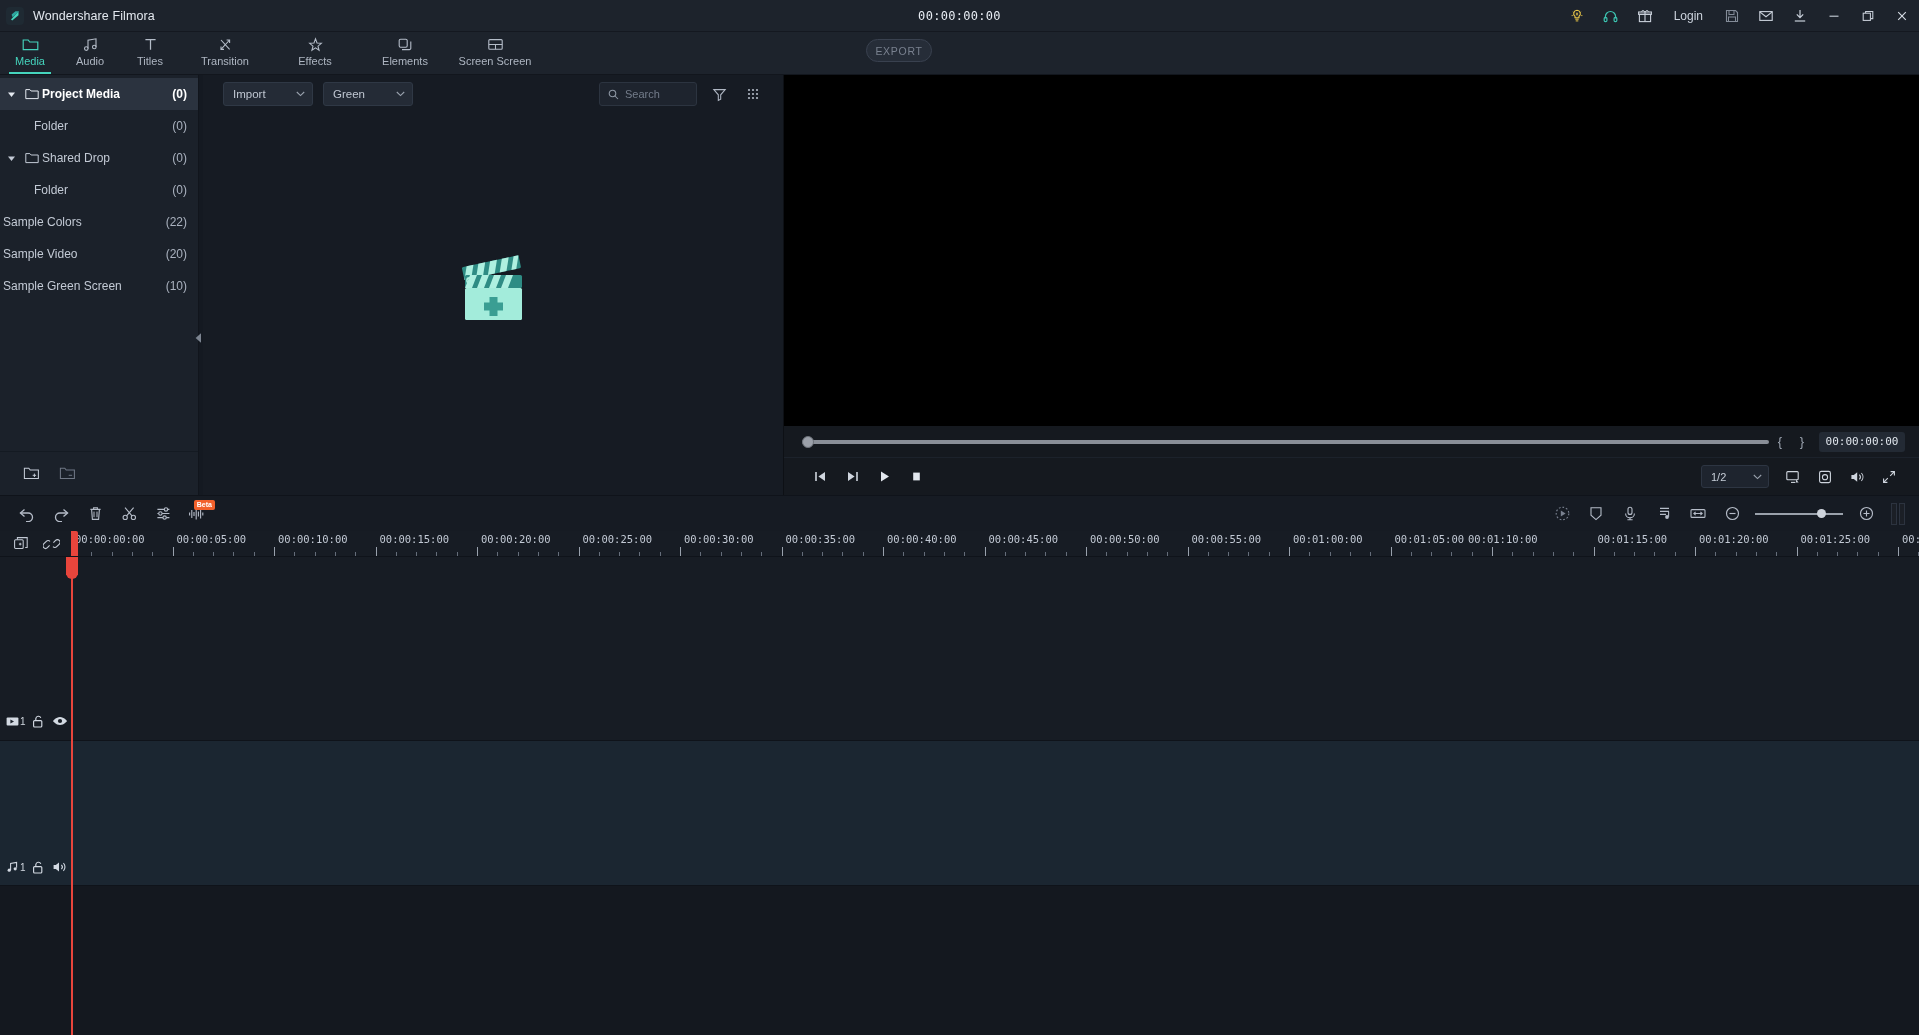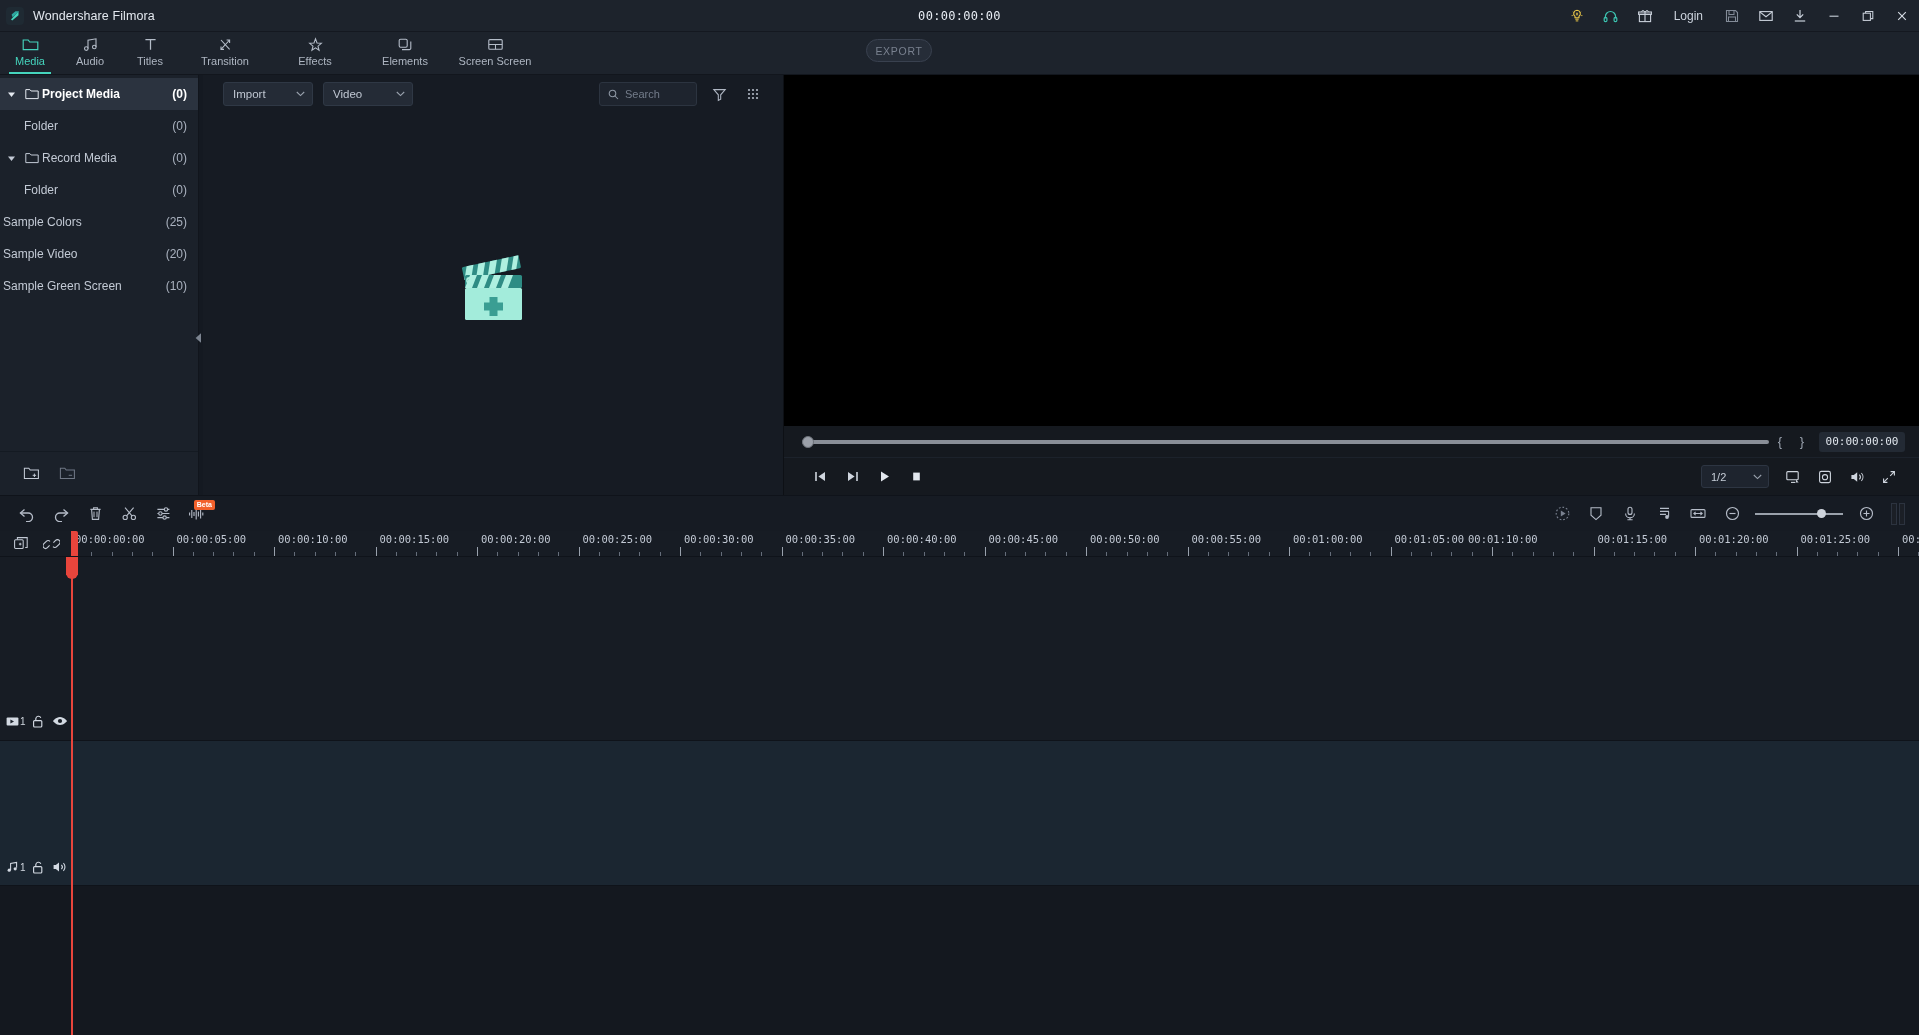--- a/index.html
+++ b/index.html
@@ -69,21 +69,21 @@
   .tree-row {
     height: 32px; display: flex; align-items: center; font-size: 12px; color: #c3cad5;
     padding-right: 11px; cursor: default; position: relative;
   }
   .tree-row.selected { background: #2b333f; color: #fff; font-weight: bold; }
   .tw { width: 22px; display: flex; align-items: center; justify-content: center; flex: 0 0 22px; }
   .tree-row .fico { width: 20px; display: flex; align-items: center; justify-content: center; flex: 0 0 20px; }
   .tree-label { flex: 1 1 auto; white-space: nowrap; overflow: hidden; }
   .tree-count { font-size: 12px; color: #aab2bf; }
   .tree-row.selected .tree-count { color: #fff; }
-  .tree-row.indent .tree-label { padding-left: 24px; }
+  .tree-row.indent .tree-label { padding-left: 34px; }
   .tree-row.flat .tree-label { padding-left: 3px; }
   .left-foot { height: 44px; flex: 0 0 44px; display: flex; align-items: center; gap: 10px; padding-left: 18px;
                border-top: 1px solid #141a22; }
   .lf-ico { width: 26px; height: 26px; display: flex; align-items: center; justify-content: center; }
 
   
   .divider { width: 4px; flex: 0 0 4px; background: #141921; position: relative; }
   .collapse-handle {
     position: absolute; left: -6px; top: 250px; width: 10px; height: 26px;
     display: flex; align-items: center; justify-content: center;
@@ -366,32 +366,32 @@
           <span class="tw">
             <svg width="9" height="9" viewBox="0 0 9 9">
                 <path d="M1 2.6h7L4.5 7z" fill="#c3cad5"></path>
               </svg>
           </span>
           <span class="fico">
             <svg width="14" height="12" viewBox="0 0 14 12">
               <path d="M.8 10.6V1.6h4.1L6.1 3h7.1v7.6z" fill="none" stroke="#c3cad5" stroke-width="1"></path>
             </svg>
           </span>
-          <span class="tree-label">Record Media</span>
+          <span class="tree-label">Shared Drop</span>
           <span class="tree-count">(0)</span>
         </div>
 
         <div class="tree-row indent">
           <span class="tree-label">Folder</span>
           <span class="tree-count">(0)</span>
         </div>
 
         <div class="tree-row flat">
           <span class="tree-label">Sample Colors</span>
-          <span class="tree-count">(25)</span>
+          <span class="tree-count">(22)</span>
         </div>
 
         <div class="tree-row flat">
           <span class="tree-label">Sample Video</span>
           <span class="tree-count">(20)</span>
         </div>
 
         <div class="tree-row flat">
           <span class="tree-label">Sample Green Screen</span>
           <span class="tree-count">(10)</span>
@@ -426,21 +426,21 @@
       <div class="media-toolbar">
         <div class="dropdown">
           <span>Import</span>
           <span class="dd-caret">
             <svg width="9" height="6" viewBox="0 0 9 6">
                 <path d="M.8 1 4.5 4.6 8.2 1" fill="none" stroke="#9aa2ae" stroke-width="1.1"></path>
               </svg>
           </span>
         </div>
         <div class="dropdown">
-          <span>Video</span>
+          <span>Green</span>
           <span class="dd-caret">
             <svg width="9" height="6" viewBox="0 0 9 6">
                 <path d="M.8 1 4.5 4.6 8.2 1" fill="none" stroke="#9aa2ae" stroke-width="1.1"></path>
               </svg>
           </span>
         </div>
 
         <div class="tb-spacer"></div>
 
         <div class="searchbox">

